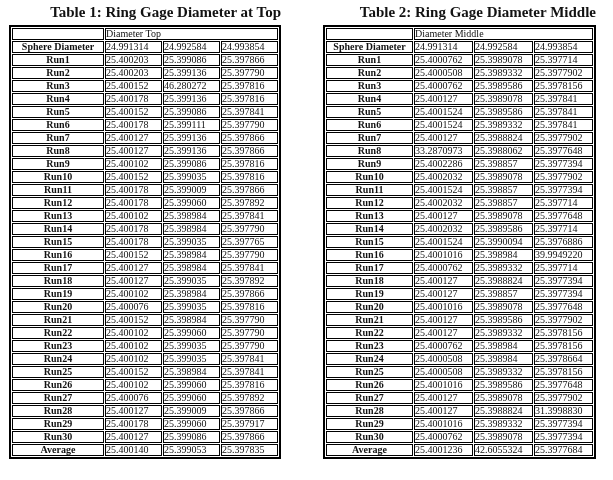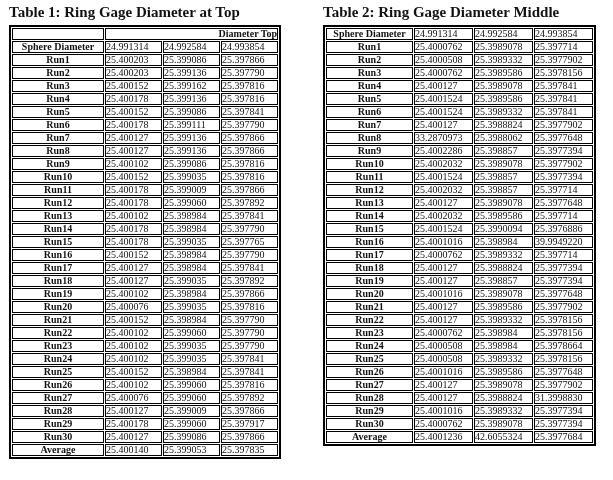--- a/index.html
+++ b/index.html
@@ -11,21 +11,21 @@
     overflow: hidden;
   }
   .canvas { position: relative; width: 613px; height: 480px; }
   .tbl-section { position: absolute; top: 4px; }
   #section-table1 { left: 9px;  width: 272px; }
   #section-table2 { left: 323px; width: 273px; }
   .tbl-title {
     font-weight: bold;
     font-size: 15px;
     line-height: 17px;
-    text-align: left;
+    text-align: right;
     margin: 0 0 4px 0;
     white-space: nowrap;
   }
   table.gage {
     border-collapse: separate;
     border-spacing: 1px;
     border: 2px solid #000;
     background: #ffffff;
     width: 100%;
     table-layout: fixed;
@@ -34,21 +34,21 @@
     border: 1px solid #000;
     font-size: 10px;
     line-height: 10px;
     height: 10px;
     padding: 0;
     white-space: nowrap;
     overflow: hidden;
     background: #ffffff;
   }
   td.row-label  { font-weight: bold; text-align: center; }
-  td.col-header { font-weight: bold; text-align: right; }
+  td.col-header { font-weight: normal; text-align: left; }
   td.value      { text-align: left; padding-left: 3px; }
 </style>
 </head>
 <body>
 
 <div class="canvas">
 
   <div class="tbl-section" id="section-table1">
     <div class="tbl-title">Table 1: Ring Gage Diameter at Top</div>
     <table class="gage">
@@ -77,21 +77,21 @@
           </tr>
           <tr>
             <td class="row-label">Run2</td>
             <td class="value">25.400203</td>
             <td class="value">25.399136</td>
             <td class="value">25.397790</td>
           </tr>
           <tr>
             <td class="row-label">Run3</td>
             <td class="value">25.400152</td>
-            <td class="value">25.399162</td>
+            <td class="value">46.280272</td>
             <td class="value">25.397816</td>
           </tr>
           <tr>
             <td class="row-label">Run4</td>
             <td class="value">25.400178</td>
             <td class="value">25.399136</td>
             <td class="value">25.397816</td>
           </tr>
           <tr>
             <td class="row-label">Run5</td>
@@ -263,20 +263,24 @@
     <div class="tbl-title">Table 2: Ring Gage Diameter Middle</div>
     <table class="gage">
       <colgroup>
         <col style="width:87px">
           <col style="width:59px">
           <col style="width:59px">
           <col style="width:59px">
       </colgroup>
       <tbody>
           <tr>
+            <td class="row-label"></td>
+            <td class="col-header" colspan="3">Diameter Middle</td>
+          </tr>
+          <tr>
             <td class="row-label">Sphere Diameter</td>
             <td class="value">24.991314</td>
             <td class="value">24.992584</td>
             <td class="value">24.993854</td>
           </tr>
           <tr>
             <td class="row-label">Run1</td>
             <td class="value">25.4000762</td>
             <td class="value">25.3989078</td>
             <td class="value">25.397714</td>

